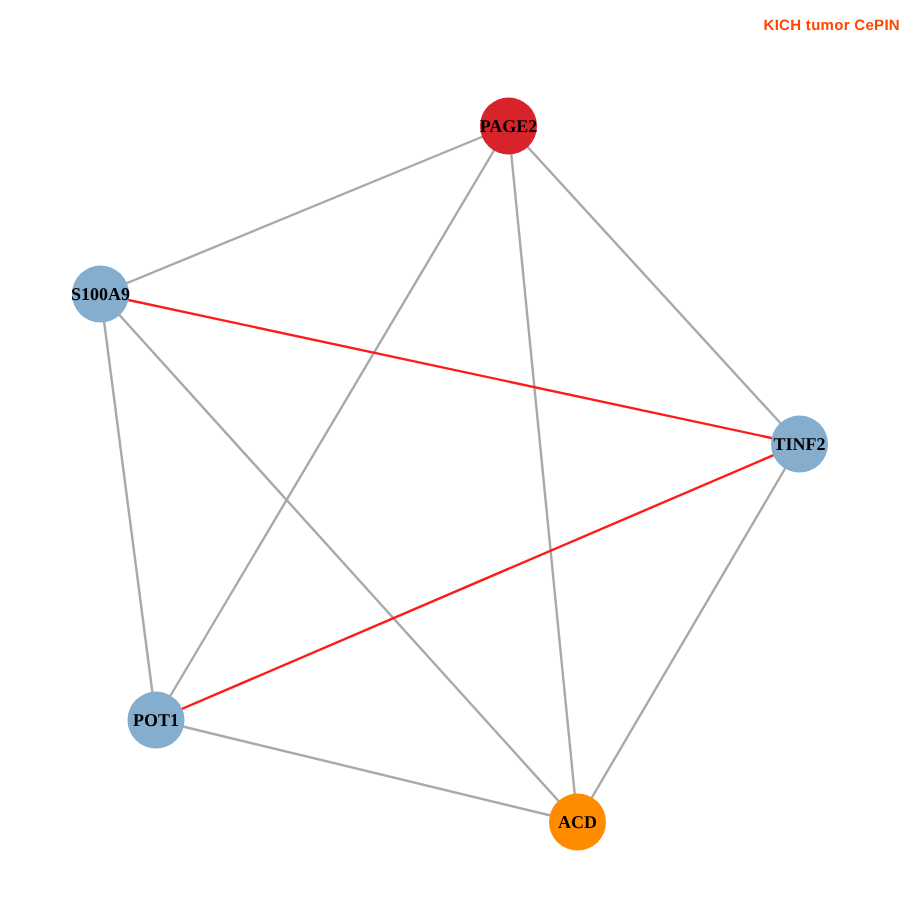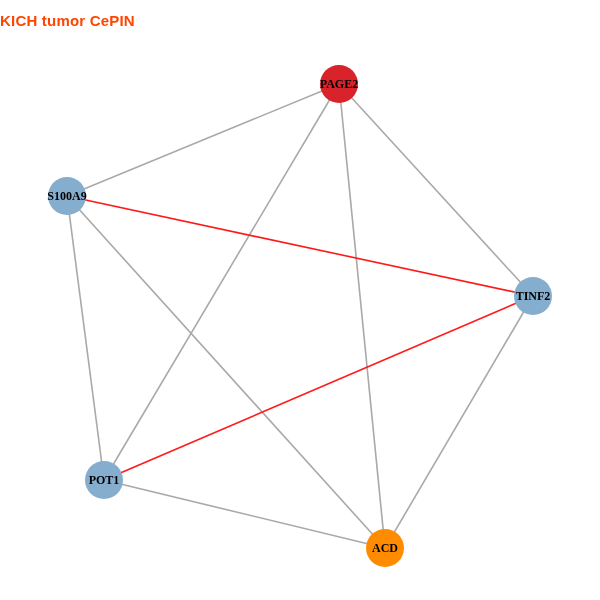--- a/index.html
+++ b/index.html
@@ -13,22 +13,22 @@
     width: 600px;
     height: 600px;
     background: #ffffff;
     overflow: hidden;
   }
   .plot-title {
     position: absolute;
     top: 12px;
     left: 0;
     width: 600px;
-    text-align: left;
-    font-size: 15px;
+    text-align: right;
+    font-size: 10px;
     font-weight: bold;
     letter-spacing: 0.2px;
   }
   svg.network {
     position: absolute;
     top: 0;
     left: 0;
   }
   .node-label {
     font-family: "Liberation Serif", "DejaVu Serif", serif;

